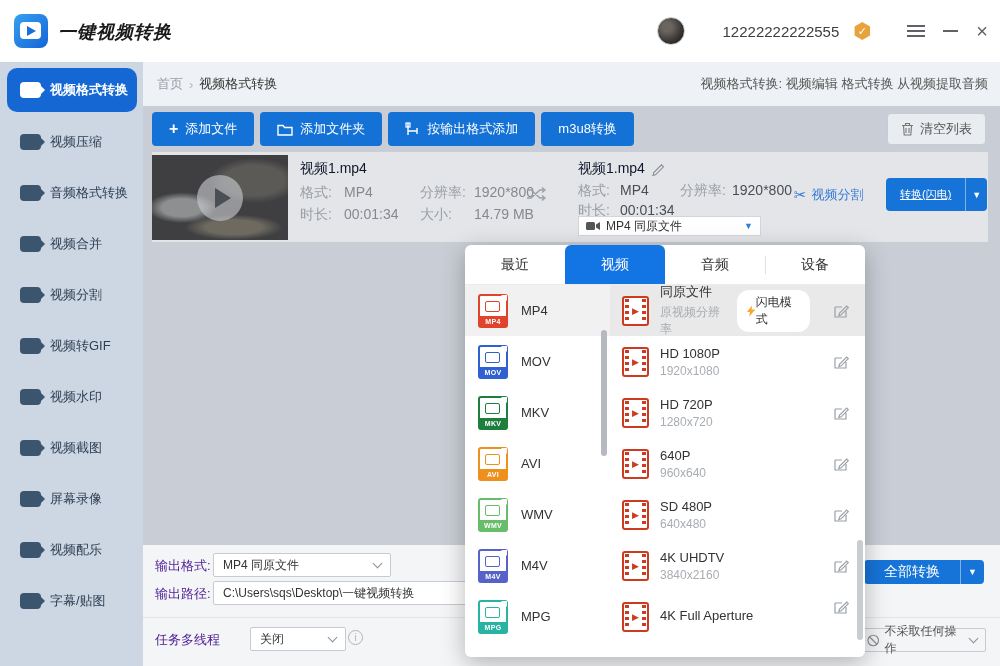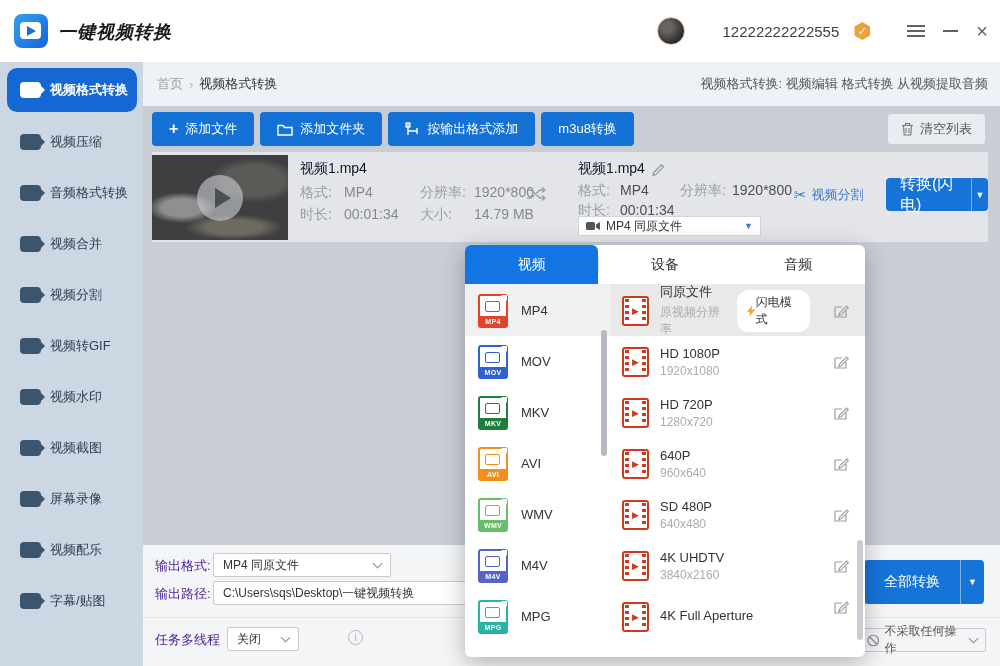--- a/index.html
+++ b/index.html
@@ -65,35 +65,35 @@
   .f-line { position:absolute; display:flex; font-size:14px; }
   .f-lab { color:#9aa0a6; } .f-val { color:#85898f; } .f-vald { color:#4a4e54; }
   .pencil-svg, .shuffle-svg { display:inline-block; }
   .out-select { position:absolute; left:426px; top:64px; width:183px; height:20px; background:#fff;
                 border:1px solid #d2d5da; display:flex; align-items:center; gap:6px; padding:0 7px; font-size:12px; color:#333;}
   .out-select .caret { margin-left:auto; color:#2f7fd6; font-size:9px; }
   .process-link { position:absolute; left:642px; top:34px; display:flex; align-items:center; gap:5px;
                   color:#3a7bd5; font-size:13px; }
   .scissors { font-size:15px; color:#3a7bd5; font-family:"DejaVu Sans", sans-serif; }
   .convert-btn { position:absolute; left:734px; top:26px; display:flex; height:33px; }
-  .convert-main { background:#1674d9; color:#fff; font-size:16px; display:flex; align-items:center;
-                  padding:0 14px; border-radius:4px 0 0 4px; }
+  .convert-main { background:#1674d9; color:#fff; font-size:11px; display:flex; align-items:center;
+                  padding:0 14px; border-radius:4px 0 0 4px;text-decoration:underline; }
   .convert-caret { background:#1674d9; color:#fff; width:22px; display:flex; align-items:center; justify-content:center;
                    border-left:1px solid rgba(255,255,255,.45); border-radius:0 4px 4px 0; font-size:9px; }
   
   .bottom { position:absolute; left:143px; top:545px; width:857px; height:121px; background:#f4f5f7; z-index:3; }
   .b-label { position:absolute; left:12px; font-size:13px; color:#4c1d95; }
   .b-select { position:absolute; height:24px; background:#fff; border:1px solid #c7cbd1; border-radius:2px;
               display:flex; align-items:center; padding:0 9px; font-size:12px; color:#333; gap:6px;}
   .chev { width:7px; height:7px; border-right:1.5px solid #8a8f96; border-bottom:1.5px solid #8a8f96;
           transform:rotate(45deg); margin-left:auto; margin-top:-3px; flex:none;}
   .b-divider { position:absolute; left:0; top:72px; width:100%; height:1px; background:#e2e4e8; }
   .info-i { position:absolute; left:205px; top:85px; width:15px; height:15px; border:1px solid #b0b4ba; border-radius:50%;
             color:#b0b4ba; font-size:10px; text-align:center; line-height:13px; }
-  .convert-all { position:absolute; right:16px; top:15px; display:flex; height:44px; z-index:3;}
+  .convert-all { position:absolute; right:16px; top:15px; display:flex; height:24px; z-index:3;}
   .ca-main { background:#1674d9; color:#fff; font-size:14px; display:flex; align-items:center; padding:0 20px;
              border-radius:4px 0 0 4px; }
   .ca-caret { background:#1674d9; color:#fff; width:24px; display:flex; align-items:center; justify-content:center;
               border-left:1px solid rgba(255,255,255,.45); border-radius:0 4px 4px 0; font-size:9px; }
   .after-select { position:absolute; right:14px; top:83px; width:128px; height:24px; border:1px solid #c7cbd1;
                   border-radius:2px; display:flex; align-items:center; gap:5px; padding:0 8px; font-size:12px; color:#555; }
   
   .popup { position:absolute; left:465px; top:245px; width:400px; height:412px; background:#fff; border-radius:6px;
            box-shadow:0 6px 24px rgba(0,0,0,.28); z-index:50; }
   .tabs { display:flex; height:40px; border-bottom:1px solid #ececec; }
@@ -305,21 +305,21 @@
   </div>
 
   <span class="b-label" style="top:40px">输出路径:</span>
   <div class="b-select" style="left:70px; top:36px; width:266px">
     <span>C:\Users\sqs\Desktop\一键视频转换</span>
   </div>
 
   <div class="b-divider"></div>
 
   <span class="b-label" style="top:86px">任务多线程</span>
-  <div class="b-select" style="left:84px; top:82px; width:72px">
+  <div class="b-select" style="left:107px; top:82px; width:96px">
     <span>关闭</span>
     <span class="chev"></span>
   </div>
   <span class="info-i">i</span>
 
   <div class="convert-all">
     <span class="ca-main">全部转换</span>
     <span class="ca-caret">▼</span>
   </div>
 
@@ -328,23 +328,24 @@
         <circle cx="6.5" cy="6.5" r="5.5" fill="none" stroke="#8a8f96" stroke-width="1.2"></circle>
         <path d="M2.6 2.6l7.8 7.8" stroke="#8a8f96" stroke-width="1.2"></path>
       </svg>
     <span>不采取任何操作</span>
     <span class="chev"></span>
   </div>
 </div>
 
 <div class="popup">
   <div class="tabs">
+    <div class="tab">最近</div>
     <div class="tab active">视频</div>
+    <div class="tab">音频</div>
     <div class="tab vdiv">设备</div>
-    <div class="tab">音频</div>
   </div>
 
   <div class="popup-body">
 
     <div class="fmt-col">
       <div class="fmt-row selected">
         <span class="fmt-icon c-mp4">
             <span class="fmt-band">MP4</span>
           </span>
         <span class="fmt-label">MP4</span>

